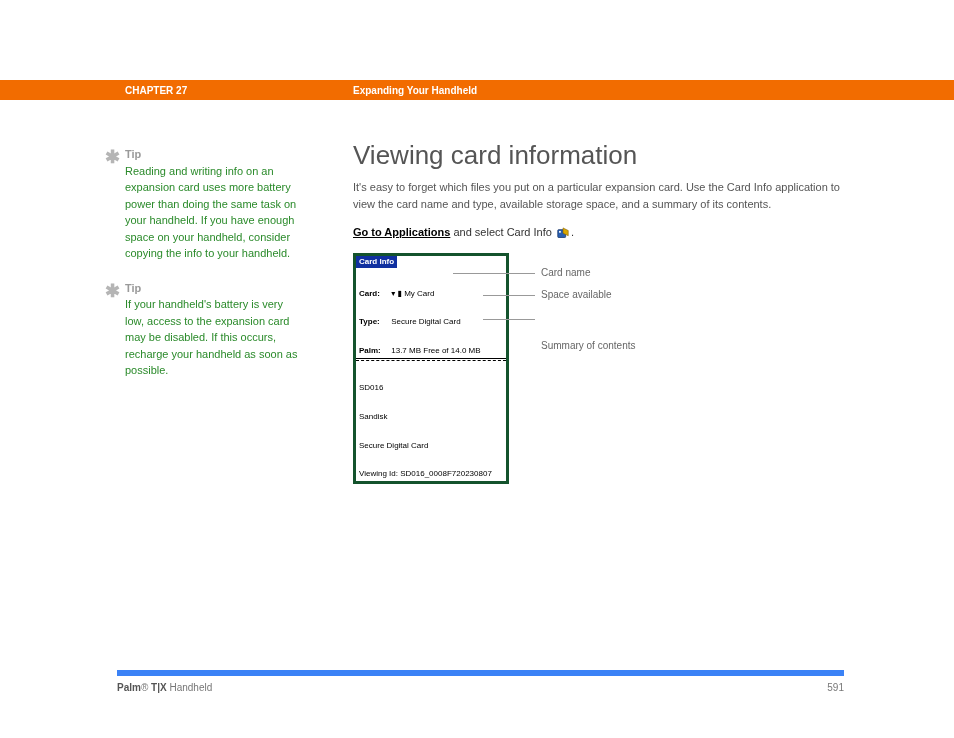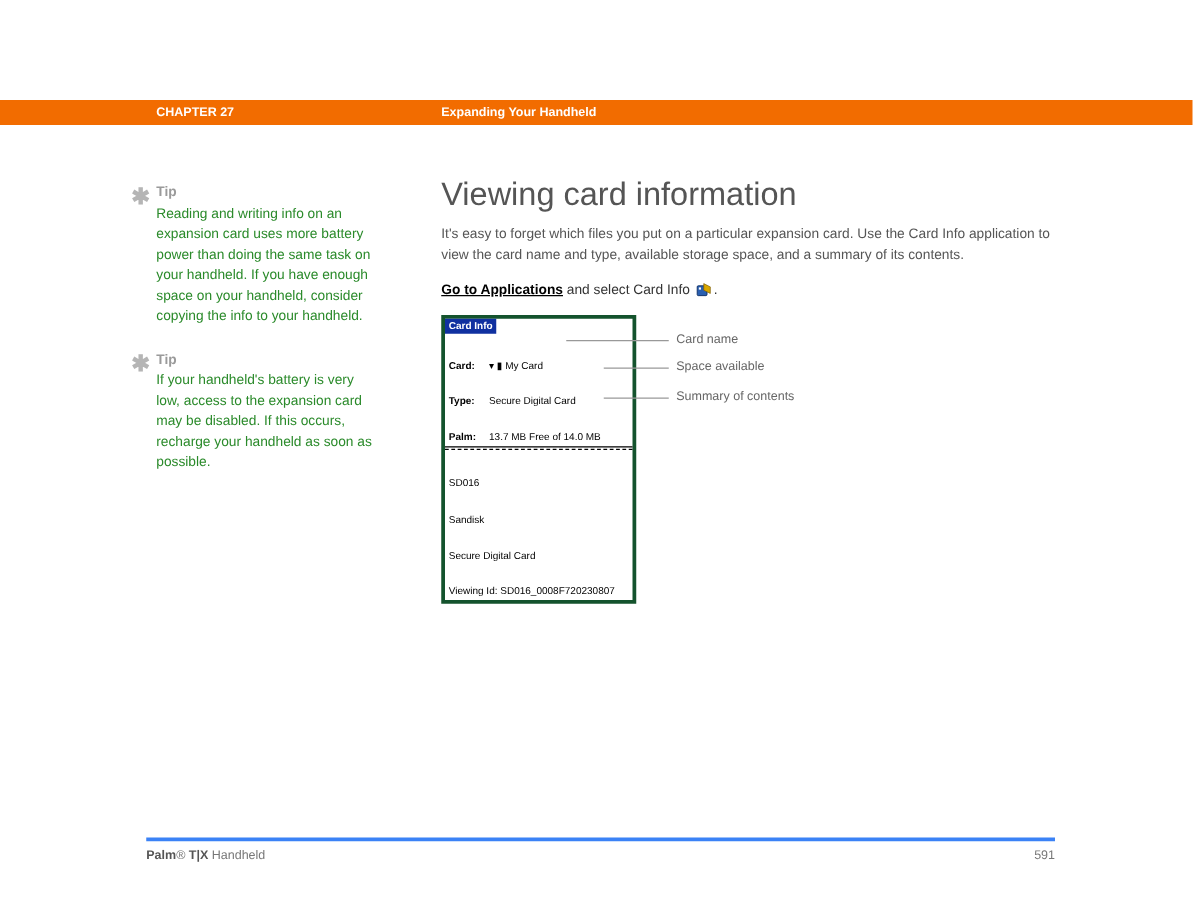--- a/index.html
+++ b/index.html
@@ -125,21 +125,21 @@
     background: #999;
     top: 6px;
   }
   .callout .label { position: absolute; white-space: nowrap; }
 
   .footer {
     position: absolute;
     left: 117px;
     right: 110px;
     top: 670px;
-    border-top: 3px solid #3b82f6;
+    border-top: 6px solid #3b82f6;
     padding-top: 6px;
     font-size: 10px;
     color: #777;
     display: flex;
     justify-content: space-between;
   }
   .footer .product b { color: #555; }
 </style>
 </head>
 <body>
@@ -194,21 +194,21 @@
     <div class="callout" style="left:100px; top:14px;">
       <div class="line" style="left:0; width:82px;"></div>
       <div class="label" style="left:88px;">Card name</div>
     </div>
     <div class="callout" style="left:130px; top:36px;">
       <div class="line" style="left:0; width:52px;"></div>
       <div class="label" style="left:58px;">Space available</div>
     </div>
     <div class="callout" style="left:130px; top:60px;">
       <div class="line" style="left:0; width:52px;"></div>
-      <div class="label" style="left:58px;">Summary of contents</div>
+      <div class="label" style="left:58px;margin-top:27px;">Summary of contents</div>
     </div>
   </div>
 </div>
 
 <div class="footer">
   <div class="product">
     <b>Palm</b><span>®</span><b> T|X</b><span> Handheld</span>
   </div>
   <div>591</div>
 </div>

